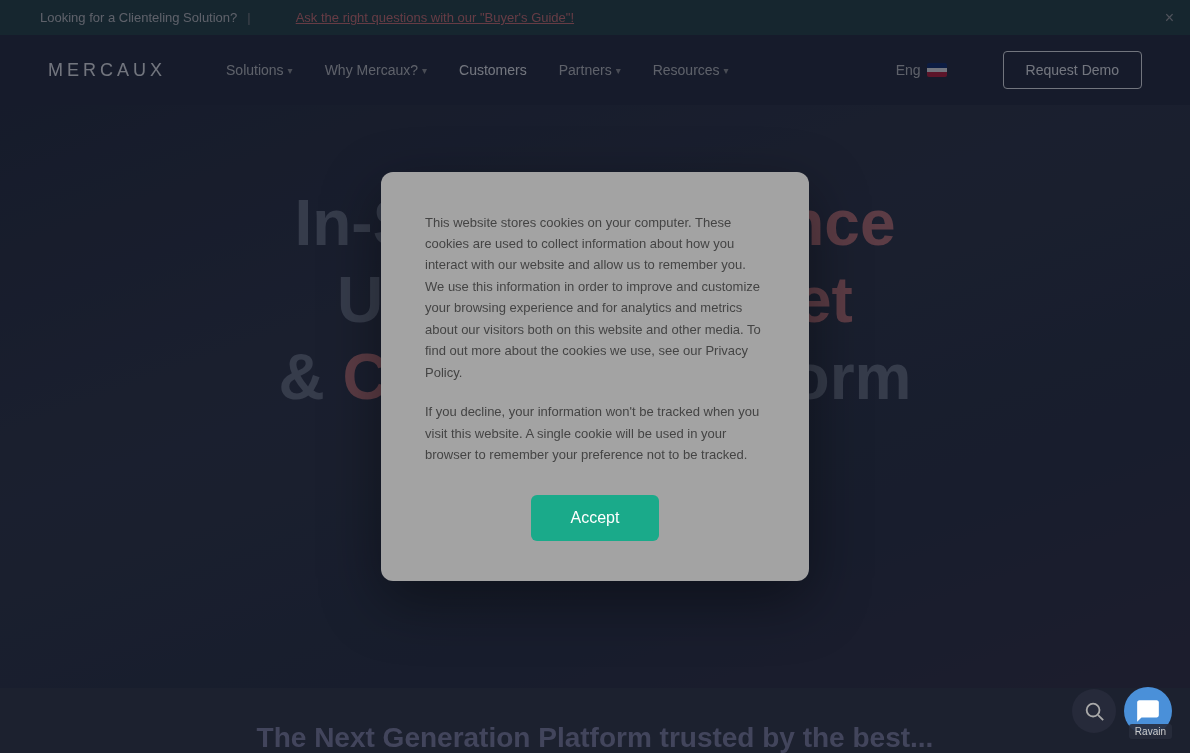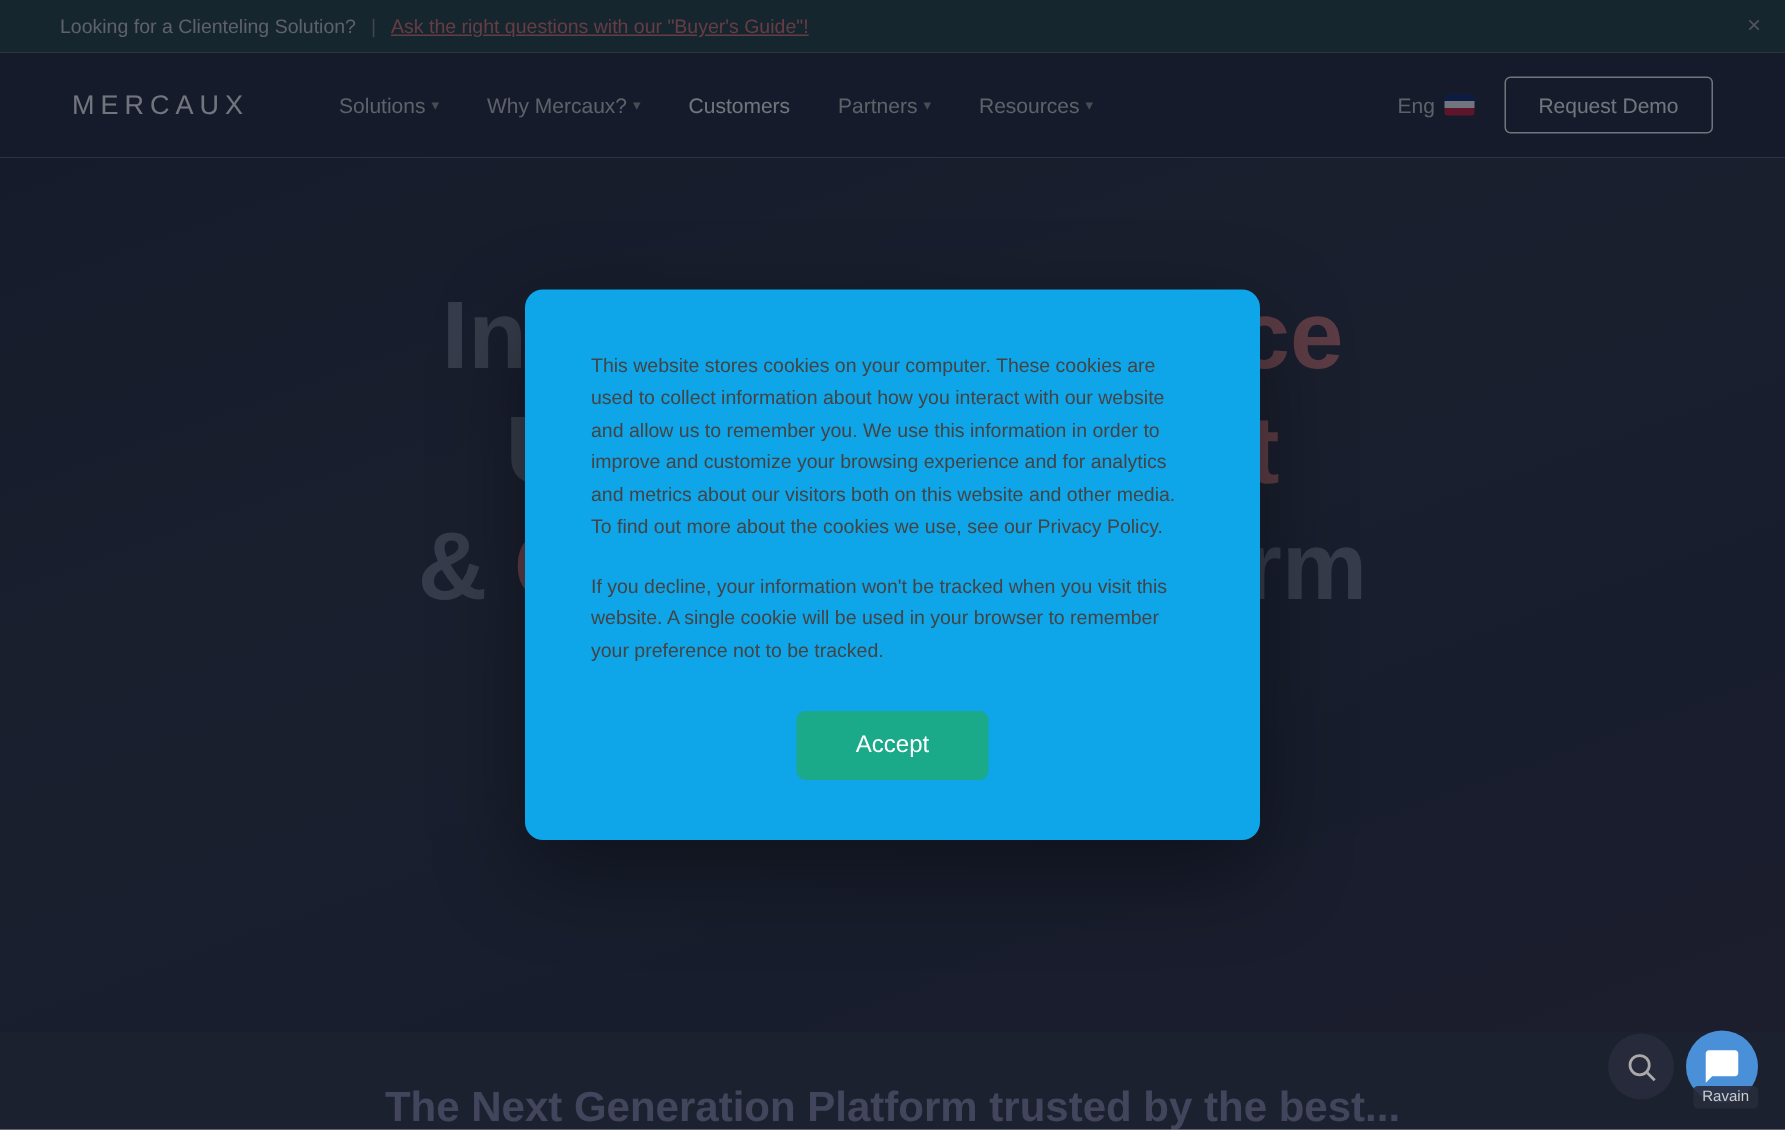--- a/index.html
+++ b/index.html
@@ -19,20 +19,21 @@
       gap: 6px;
     }
     #announcement-bar .separator {
       color: #888;
       margin: 0 4px;
     }
     #announcement-bar .link {
       color: #e07070;
       text-decoration: underline;
       cursor: pointer;
+      margin-left: 35px;
     }
     #announcement-bar .close-btn {
       position: absolute;
       right: 16px;
       top: 50%;
       transform: translateY(-50%);
       cursor: pointer;
       color: #aaa;
       font-size: 16px;
     }
@@ -73,21 +74,21 @@
     .nav-item.active {
       color: #fff;
     }
     .nav-item .chevron {
       font-size: 10px;
       color: #999;
     }
     #nav-right {
       display: flex;
       align-items: center;
-      gap: 20px;
+      gap: 8px;
     }
     #lang-selector {
       color: #ccc;
       font-size: 14px;
       cursor: pointer;
       display: flex;
       align-items: center;
       gap: 6px;
     }
     .flag-icon {
@@ -100,20 +101,21 @@
       overflow: hidden;
     }
     #request-demo-btn {
       background: transparent;
       border: 1.5px solid #fff;
       color: #fff;
       padding: 10px 22px;
       border-radius: 4px;
       font-size: 14px;
       cursor: pointer;
+      margin-left: 48px;
     }
 
     
     #hero {
       background: linear-gradient(160deg, #1a2030 0%, #252a3a 40%, #1e2535 70%, #2a2535 100%);
       height: 583px;
       display: flex;
       flex-direction: column;
       align-items: center;
       justify-content: flex-start;
@@ -156,25 +158,25 @@
     #modal-overlay {
       position: absolute;
       top: 0; left: 0; right: 0; bottom: 0;
       background: rgba(20, 25, 40, 0.6);
       z-index: 100;
       display: flex;
       align-items: center;
       justify-content: center;
     }
     #cookie-modal {
-      background: #0ea5e9;
+      background: #a3a3a3;
       border-radius: 12px;
       padding: 40px 44px;
       max-width: 490px;
-      width: 490px;
+      width: 428px;
       box-shadow: 0 20px 60px rgba(0,0,0,0.4);
     }
     #cookie-text-1 {
       font-size: 13px;
       color: #444;
       line-height: 1.65;
       margin-bottom: 18px;
     }
     #cookie-text-2 {
       font-size: 13px;

